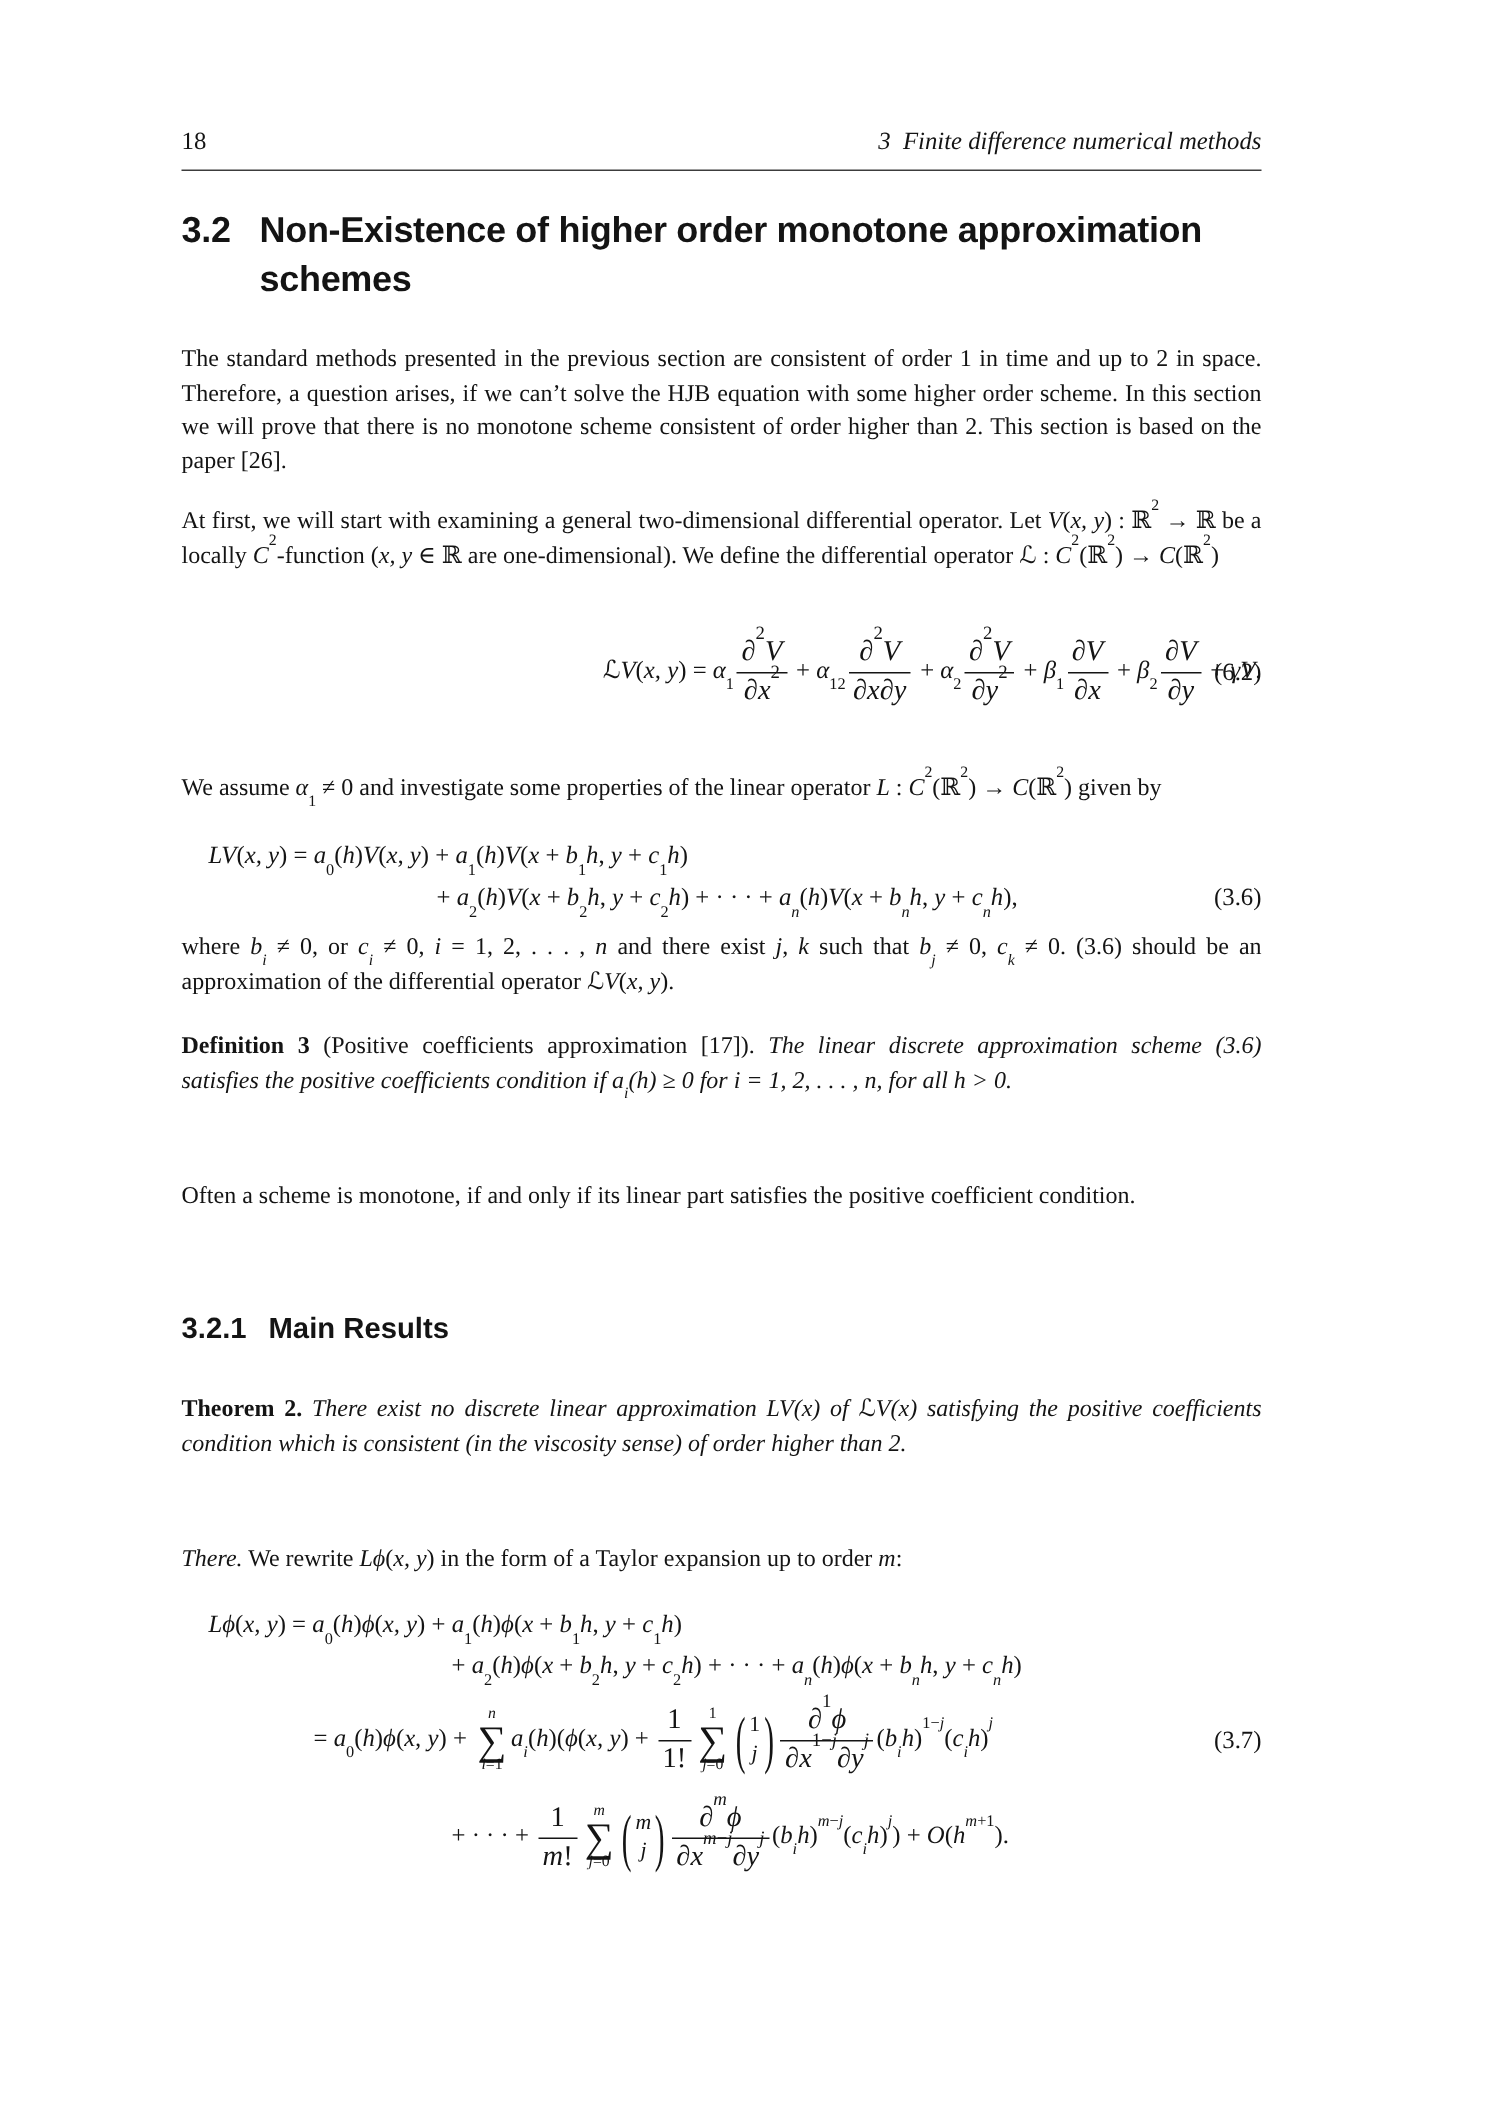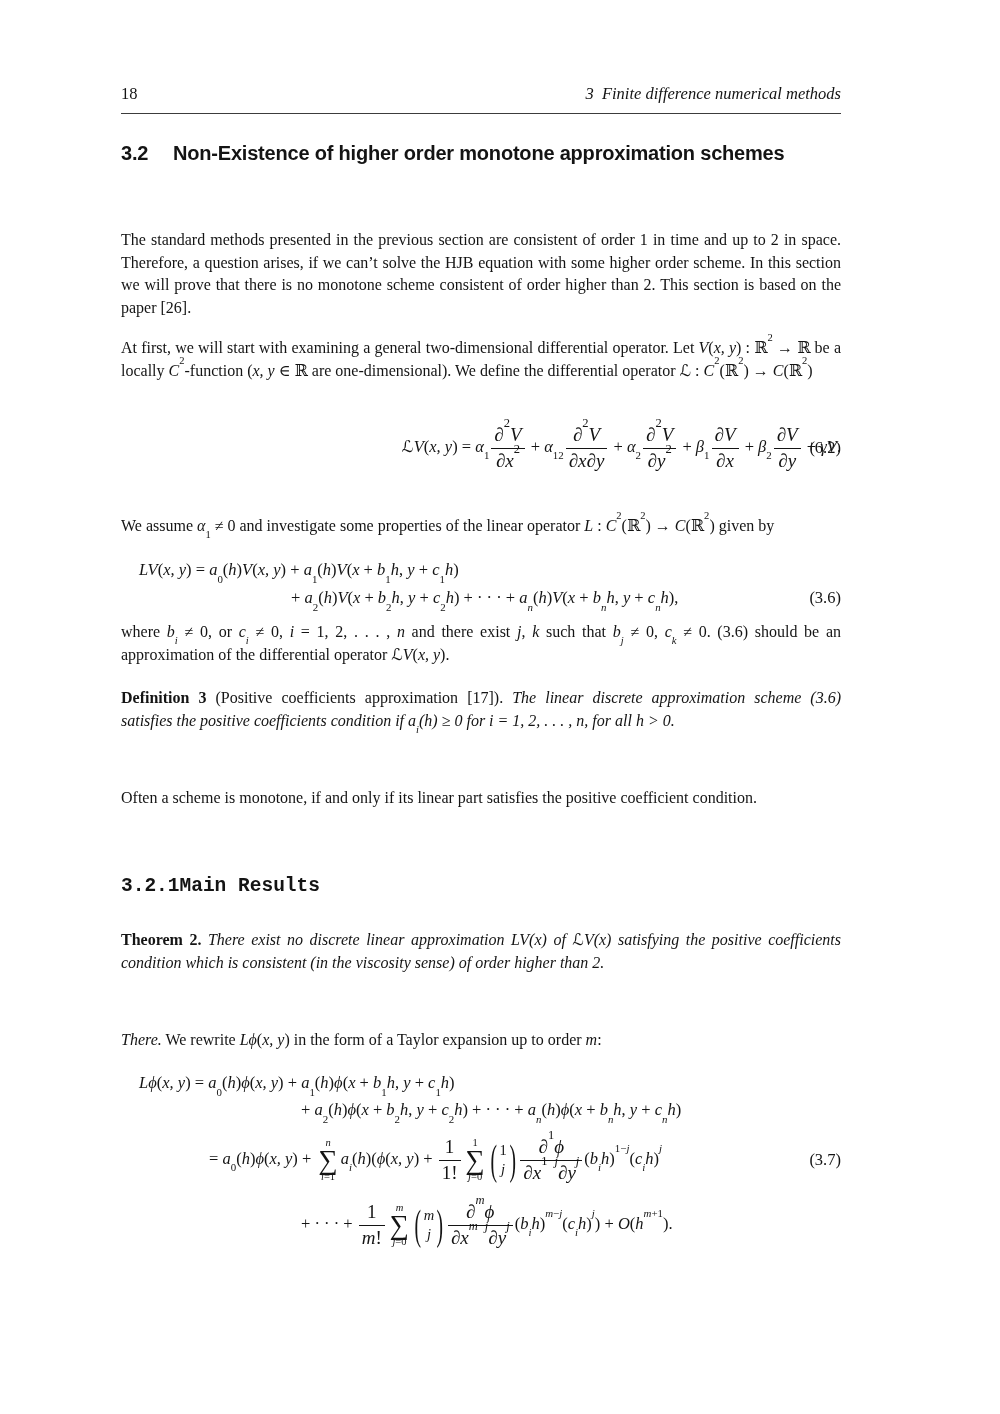--- a/index.html
+++ b/index.html
@@ -24,28 +24,28 @@
     gap:40px;
   }
   .running-title{font-style:italic;}
 
   
   .sec-heading{
     top:137px;
     display:flex;
     font-family:"Liberation Sans","DejaVu Sans",sans-serif;
     font-weight:bold;
-    font-size:20px;line-height:33px;
+    font-size:24px;line-height:33px;
     letter-spacing:-0.2px;
   }
   .sec-num{flex:0 0 52px;}
   .sub-heading{
     top:874px;
     display:flex;
-    font-family:Liberation Mono, monospace;
+    font-family:Liberation Sans, sans-serif;
     font-weight:bold;
     font-size:19.5px;line-height:24px;
   }
   .sub-num{flex:0 0 58px;}
 
   
   .para{font-size:16px;line-height:22.6px;text-align:justify;}
   .p-intro{top:229px;}
   .p-op{top:337px;}
   .p-assume{top:486px;margin-top:29px;}

